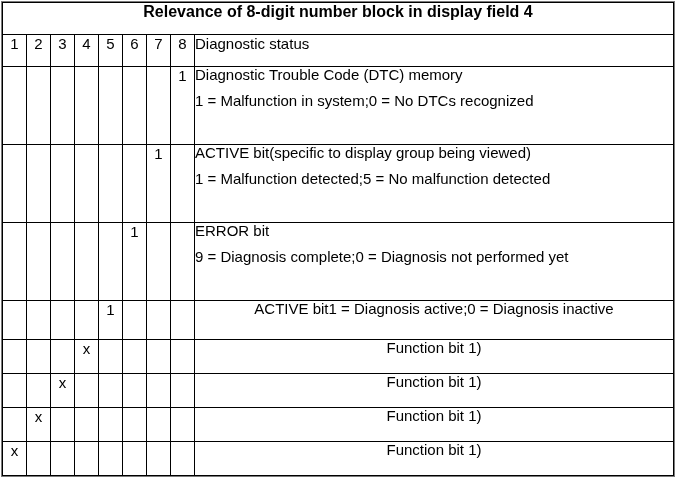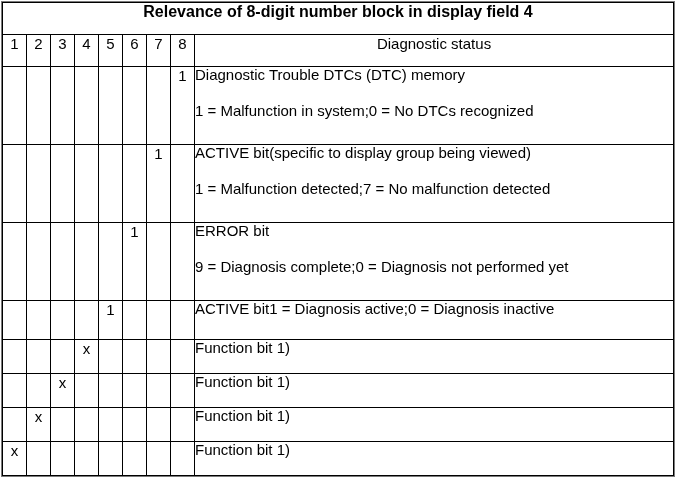--- a/index.html
+++ b/index.html
@@ -55,21 +55,21 @@
   }
 
   td.bitnum-head {
     text-align: center;
     font-size: 15px;
     vertical-align: middle;
     height: 31px;
   }
 
   td.desc-head {
-    text-align: center;
+    text-align: left;
     font-size: 15px;
     vertical-align: middle;
     height: 31px;
   }
 
   td.bitcell {
     text-align: center;
     font-size: 15px;
     vertical-align: top;
     padding-top: 5px;
@@ -79,24 +79,25 @@
     font-size: 15px;
     padding: 5px 0 0 6px;
     line-height: 1.0;
   }
 
   .desc-line {
     display: block;
     white-space: nowrap;
   }
   .desc-line.second {
-    margin-top: 21px;
+    margin-top: 11px;
   }
   .desc-cell.single .desc-line {
     margin-top: 0;
+    text-align: center;
   }
 </style>
 </head>
 <body>
 
 <div id="table-wrap">
   <table class="relevance-table">
     <colgroup>
       <col style="width:24px">
         <col style="width:24px">
@@ -127,37 +128,37 @@
       <tr style="height:78px">
         <td class="bitcell"></td>
         <td class="bitcell"></td>
         <td class="bitcell"></td>
         <td class="bitcell"></td>
         <td class="bitcell"></td>
         <td class="bitcell"></td>
         <td class="bitcell"></td>
         <td class="bitcell">1</td>
         <td class="desc-cell">
-          <span class="desc-line">Diagnostic Trouble DTCs (DTC) memory</span>
+          <span class="desc-line">Diagnostic Trouble Code (DTC) memory</span>
           <span class="desc-line second">1 = Malfunction in system;0 = No DTCs recognized</span>
         </td>
       </tr>
 
       <tr style="height:78px">
         <td class="bitcell"></td>
         <td class="bitcell"></td>
         <td class="bitcell"></td>
         <td class="bitcell"></td>
         <td class="bitcell"></td>
         <td class="bitcell"></td>
         <td class="bitcell">1</td>
         <td class="bitcell"></td>
         <td class="desc-cell">
           <span class="desc-line">ACTIVE bit(specific to display group being viewed)</span>
-          <span class="desc-line second">1 = Malfunction detected;7 = No malfunction detected</span>
+          <span class="desc-line second">1 = Malfunction detected;5 = No malfunction detected</span>
         </td>
       </tr>
 
       <tr style="height:78px">
         <td class="bitcell"></td>
         <td class="bitcell"></td>
         <td class="bitcell"></td>
         <td class="bitcell"></td>
         <td class="bitcell"></td>
         <td class="bitcell">1</td>

